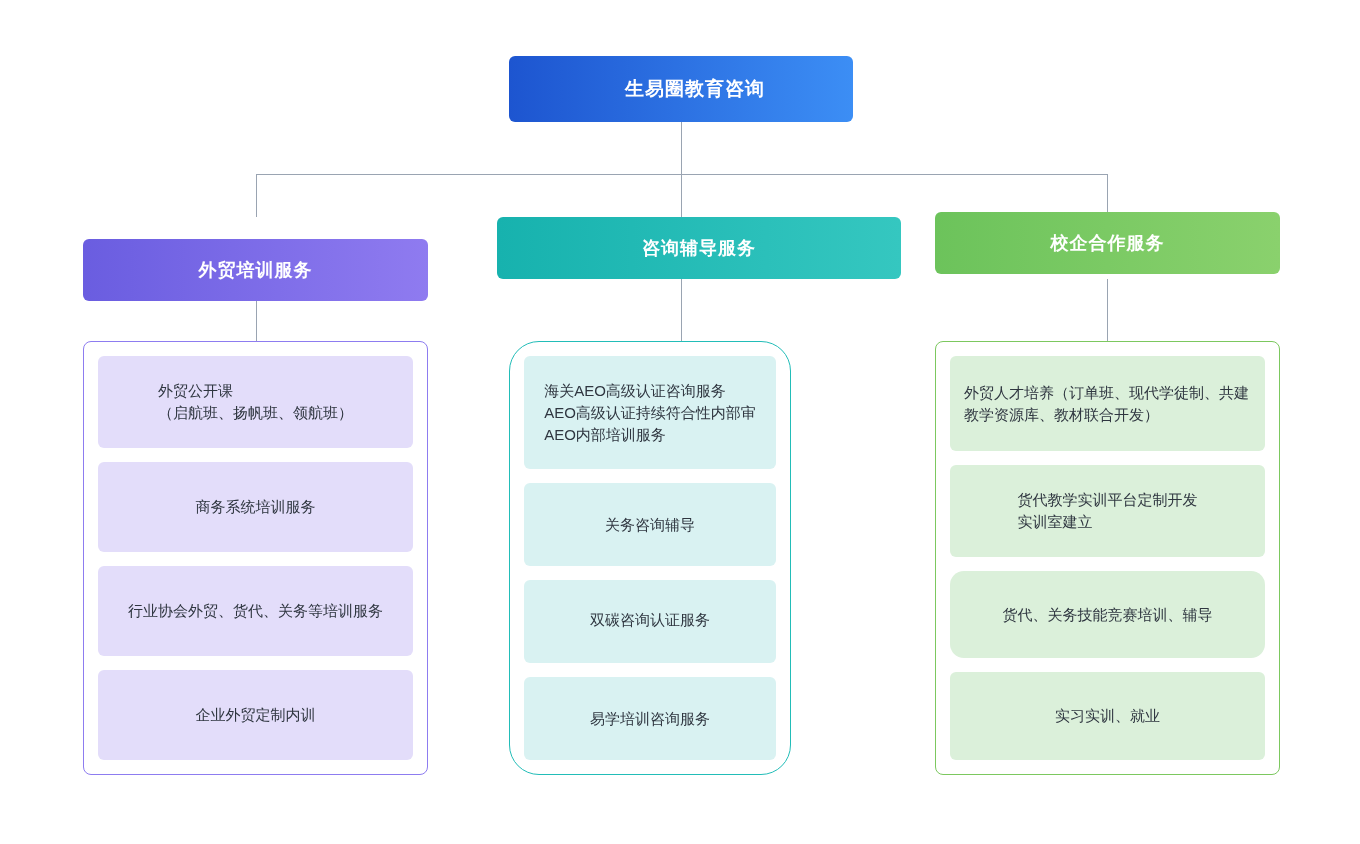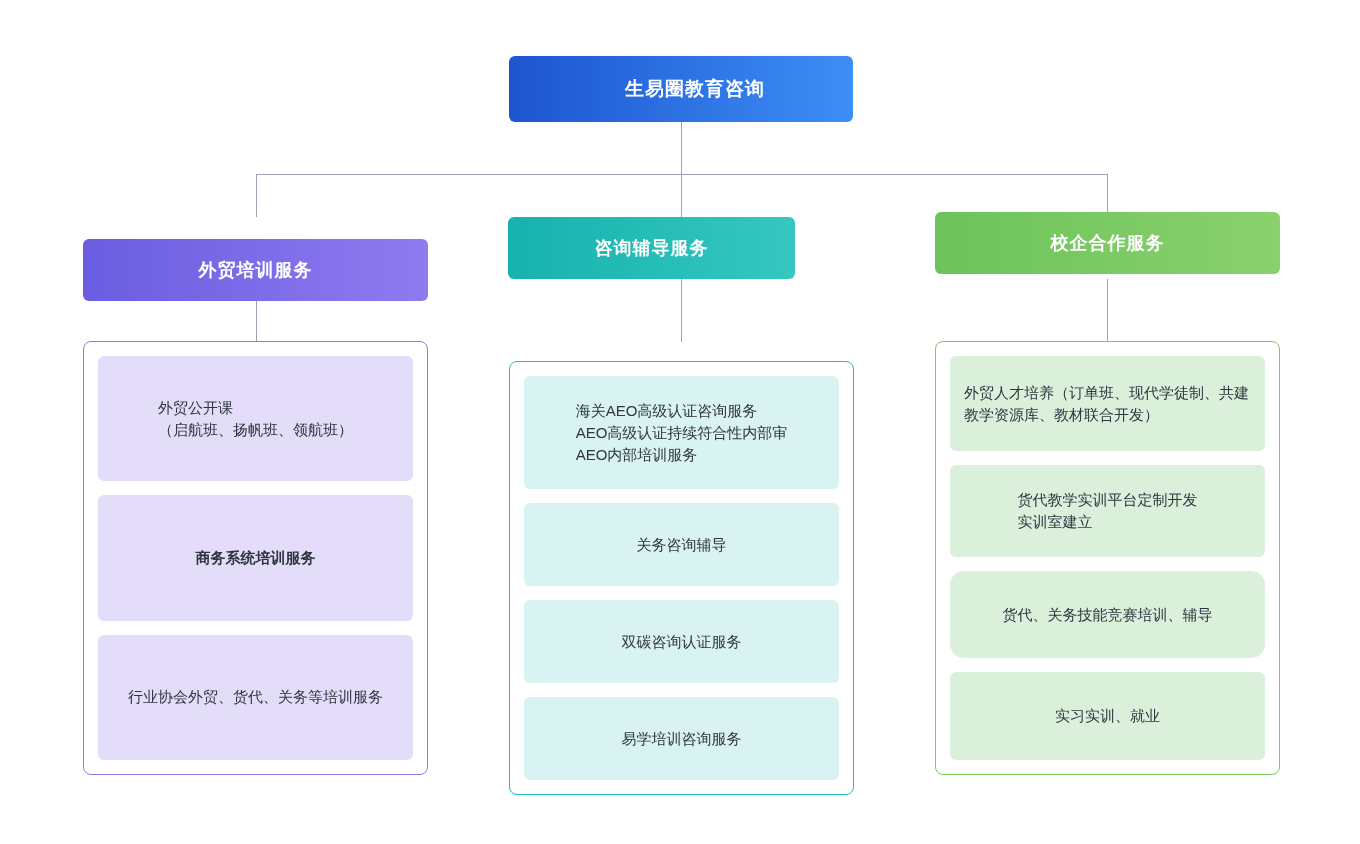--- a/index.html
+++ b/index.html
@@ -119,33 +119,34 @@
 
   <div class="line v-line" style="left:256px; top:279px; height:63px;"></div>
   <div class="line v-line" style="left:681px; top:279px; height:63px;"></div>
   <div class="line v-line" style="left:1107px; top:279px; height:63px;"></div>
 
   <div id="col1">
     <div class="branch-head" style="left:83px; top:217px; width:345px;">外贸培训服务</div>
     <div class="branch-body" style="left:83px; top:341px; width:345px; height:434px;">
       <div class="leaf" style="flex:1;">外贸公开课
 （启航班、扬帆班、领航班）</div>
-      <div class="leaf" style="flex:1;font-weight:bold;">商务系统培训服务</div>
+      <div class="leaf" style="flex:1;">商务系统培训服务</div>
       <div class="leaf" style="flex:1;">行业协会外贸、货代、关务等培训服务</div>
+      <div class="leaf" style="flex:1;">企业外贸定制内训</div>
     </div>
   </div>
 
   <div id="col2">
-    <div class="branch-head" style="left:508px; top:217px; width:287px;">咨询辅导服务</div>
-    <div class="branch-body" style="left:509px; top:361px; width:345px; height:434px;">
+    <div class="branch-head" style="left:497px; top:217px; width:404px;">咨询辅导服务</div>
+    <div class="branch-body" style="left:509px; top:341px; width:282px; height:434px;border-radius:30px;">
       <div class="leaf" style="flex:1.15;">海关AEO高级认证咨询服务
 AEO高级认证持续符合性内部审
 AEO内部培训服务</div>
       <div class="leaf" style="flex:1;">关务咨询辅导</div>
-      <div class="leaf" style="flex:1;">双碳咨询认证服务</div>
+      <div class="leaf" style="flex:1;font-family:Liberation Mono, monospace;">双碳咨询认证服务</div>
       <div class="leaf" style="flex:1;">易学培训咨询服务</div>
     </div>
   </div>
 
   <div id="col3">
     <div class="branch-head" style="left:935px; top:212px; width:345px;">校企合作服务</div>
     <div class="branch-body" style="left:935px; top:341px; width:345px; height:434px;">
       <div class="leaf" style="flex:1.2;">外贸人才培养（订单班、现代学徒制、共建教学资源库、教材联合开发）</div>
       <div class="leaf" style="flex:1;">货代教学实训平台定制开发
 实训室建立</div>

